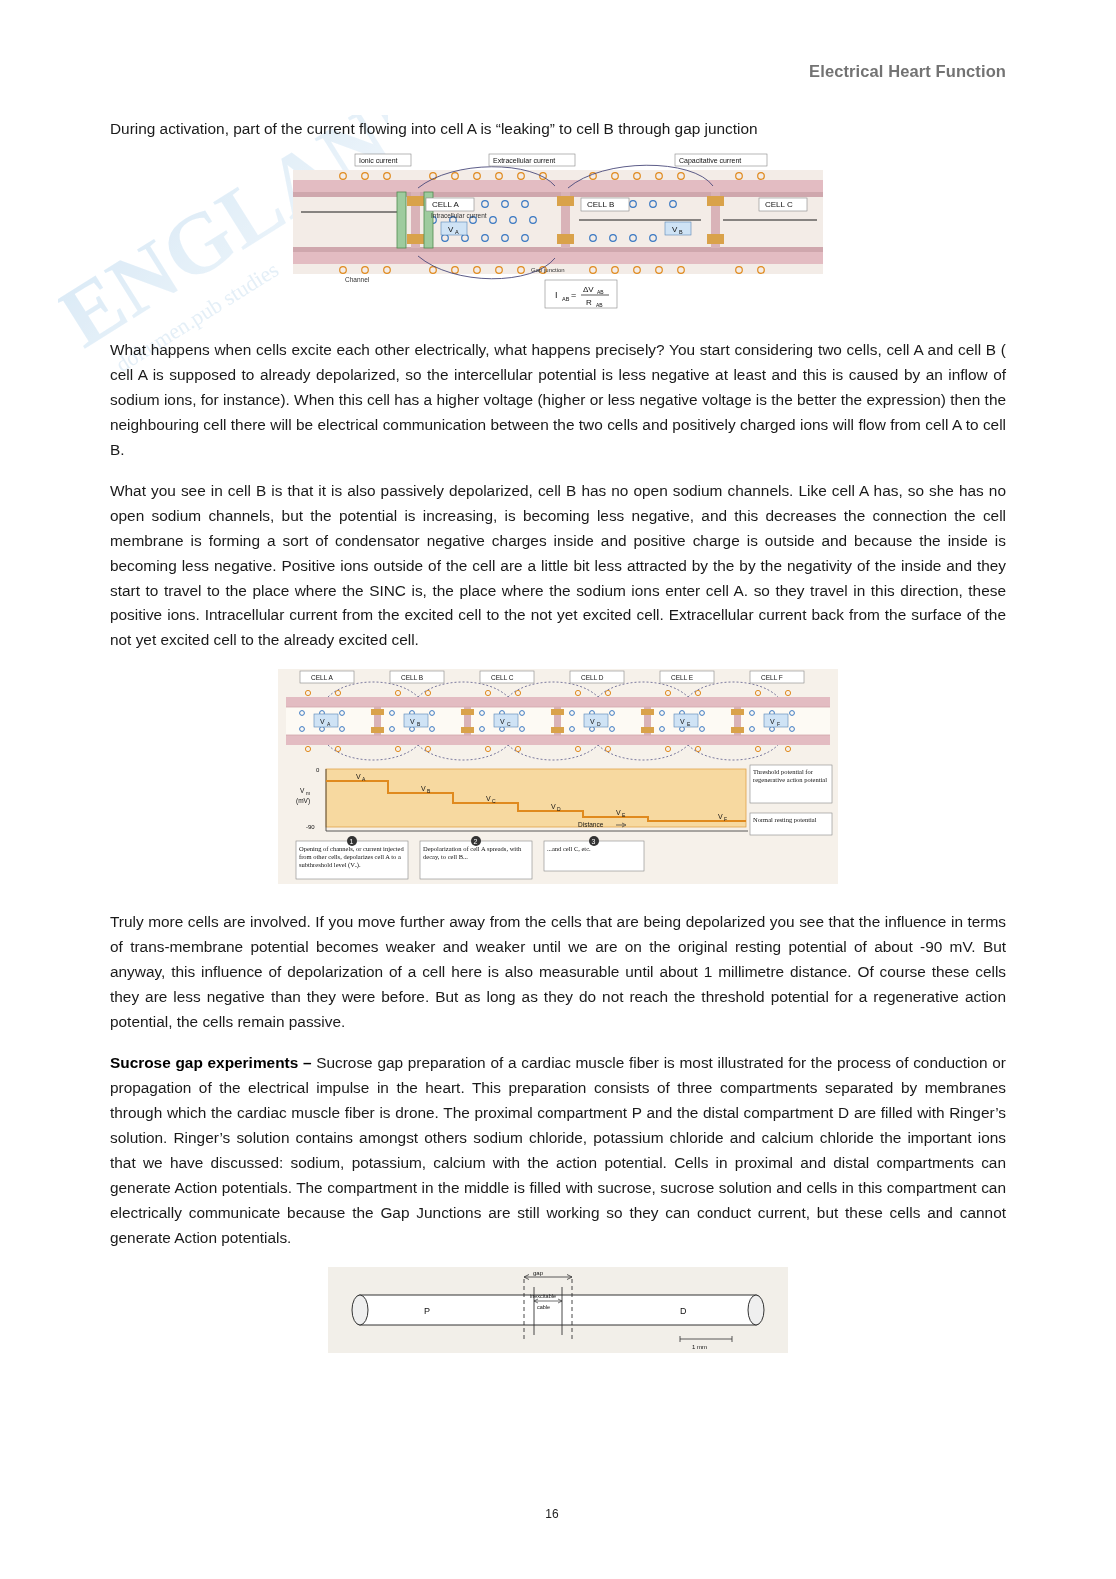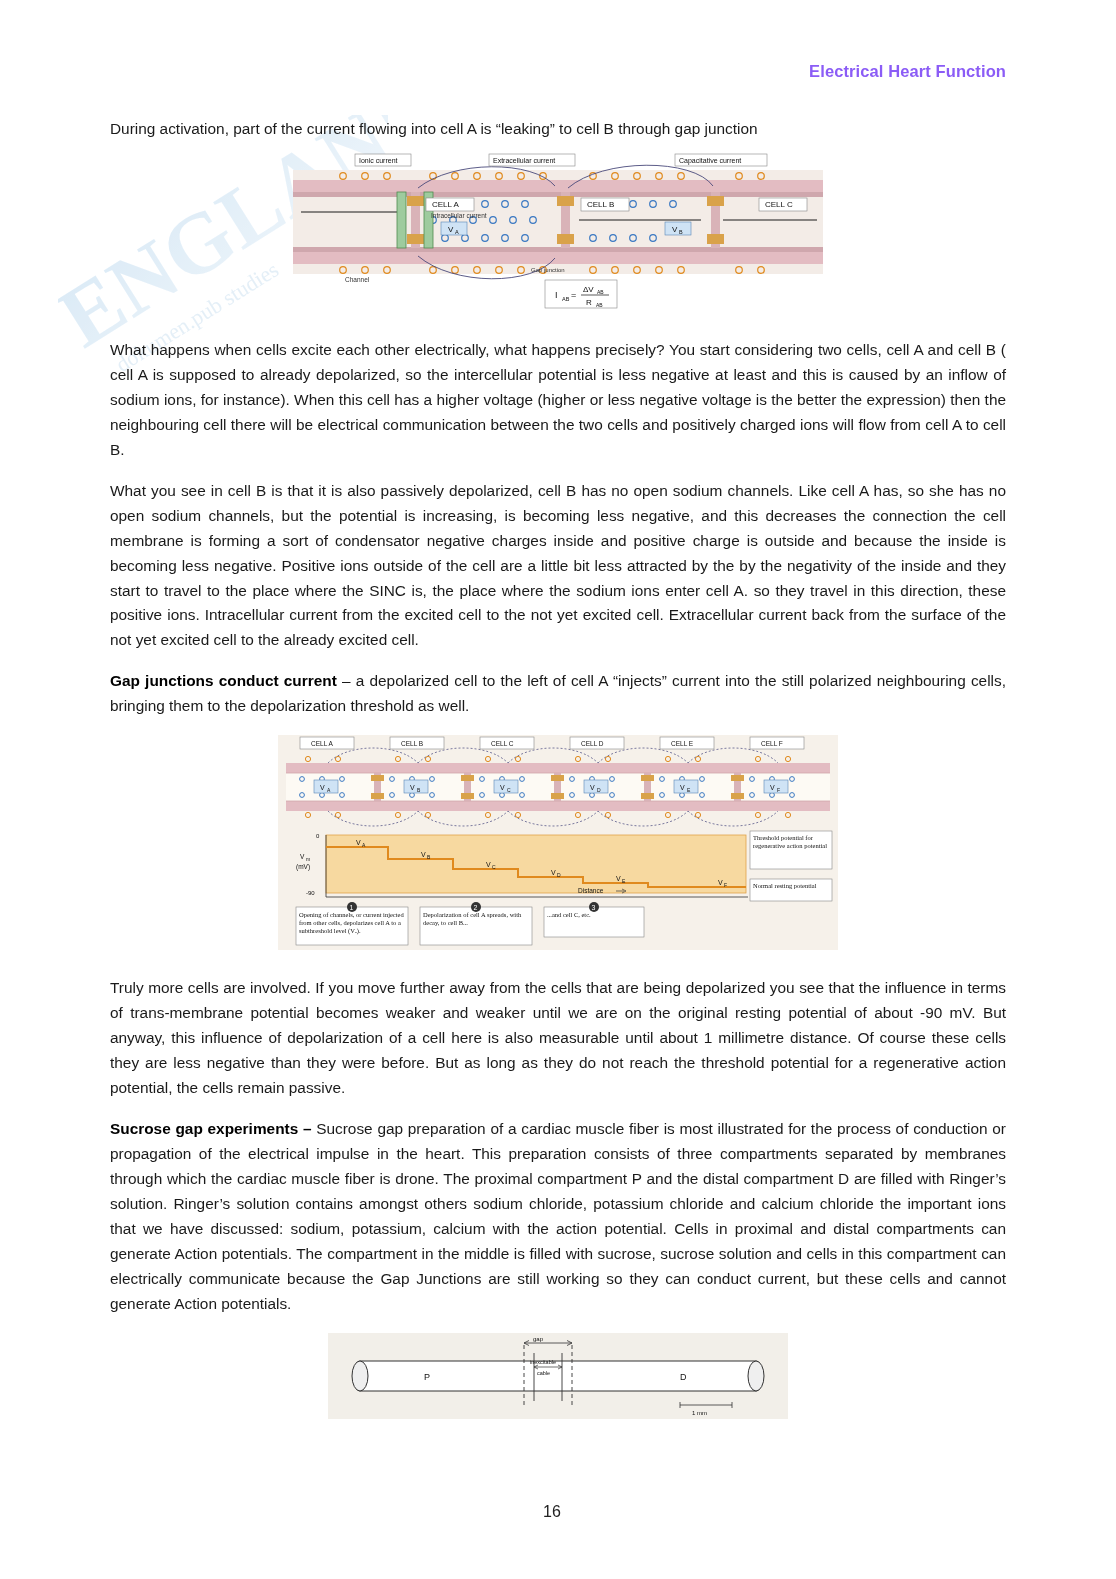--- a/index.html
+++ b/index.html
@@ -33,21 +33,21 @@
     position: relative;
     z-index: 2;
     padding: 0 110px;
     box-sizing: border-box;
     width: 1116px;
   }
   .header {
     text-align: right;
     font-weight: bold;
     font-size: 16.5px;
-    color: #8b5cf6;
+    color: #737373;
     padding-top: 62px;
     padding-bottom: 20px;
     letter-spacing: 0.1px;
   }
   p.body-text {
     font-size: 15.4px;
     line-height: 1.62;
     text-align: justify;
     margin: 16px 0 16px 0;
     color: #1a1a1a;
@@ -70,21 +70,21 @@
   .figure svg {
     display: block;
     margin: 0 auto;
   }
   .page-number {
     position: absolute;
     bottom: 58px;
     left: 0;
     width: 1104px;
     text-align: center;
-    font-size: 16px;
+    font-size: 12px;
     color: #222;
     z-index: 3;
   }
   .fig1-wrap { margin-top: 10px; }
   .fig2-wrap { margin-top: 6px; }
   .fig3-wrap { margin-top: 6px; }
 </style>
 </head>
 <body>
 
@@ -256,21 +256,20 @@
           <text x="293" y="153" font-size="8">R</text>
           <text x="303" y="155" font-size="5">AB</text>
         </g>
       </svg>
     </div>
 
     <p class="body-text">What happens when cells excite each other electrically, what happens precisely? You start considering two cells, cell A and cell B ( cell A is supposed to already depolarized, so the intercellular potential is less negative at least and this is caused by an inflow of sodium ions, for instance). When this cell has a higher voltage (higher or less negative voltage is the better the expression) then the neighbouring cell there will be electrical communication between the two cells and positively charged ions will flow from cell A to cell B.</p>
 
     <p class="body-text">What you see in cell B is that it is also passively depolarized, cell B has no open sodium channels. Like cell A has, so she has no open sodium channels, but the potential is increasing, is becoming less negative, and this decreases the connection the cell membrane is forming a sort of condensator negative charges inside and positive charge is outside and because the inside is becoming less negative. Positive ions outside of the cell are a little bit less attracted by the by the negativity of the inside and they start to travel to the place where the SINC is, the place where the sodium ions enter cell A. so they travel in this direction, these positive ions. Intracellular current from the excited cell to the not yet excited cell. Extracellular current back from the surface of the not yet excited cell to the already excited cell.</p>
 
-    <p class="body-text"><span class="lead">Gap junctions conduct current</span><span> – a depolarized cell to the left of cell A “injects” current into the still polarized neighbouring cells, bringing them to the depolarization threshold as well.</span></p>
 
     <div class="figure fig2-wrap">
       <svg width="560" height="215" viewBox="0 0 560 215">
         <rect x="0" y="0" width="560" height="215" fill="#f6f1ea"></rect>
 
         <rect x="8" y="28" width="544" height="10" fill="#e3bcc2"></rect>
         <rect x="8" y="66" width="544" height="10" fill="#e3bcc2"></rect>
         <rect x="8" y="38" width="544" height="28" fill="#fdfaf4"></rect>
         <g stroke="#d0a6ab" stroke-width="0.8">
           <line x1="8" y1="38" x2="552" y2="38"></line>

